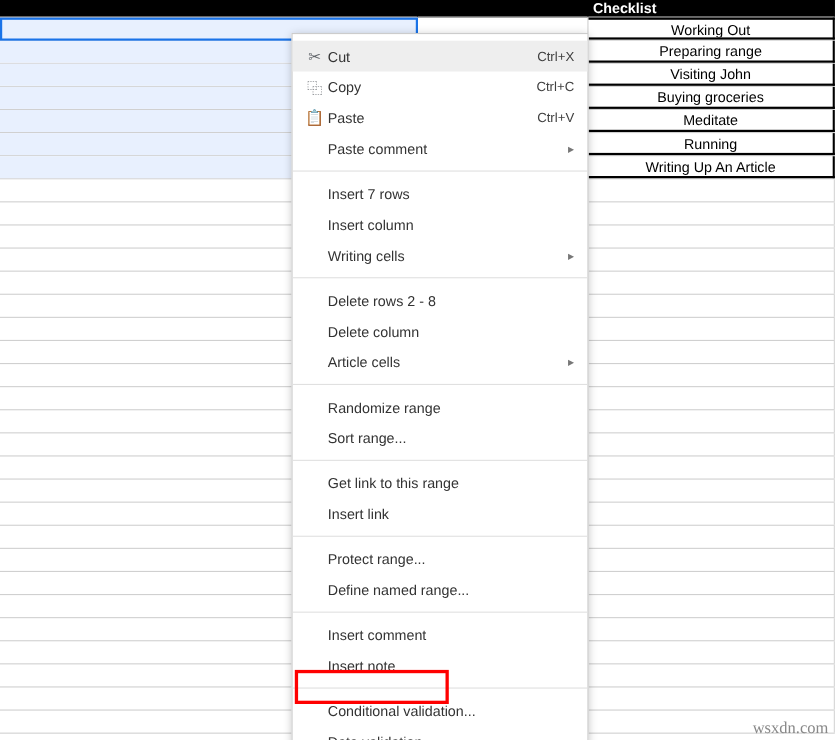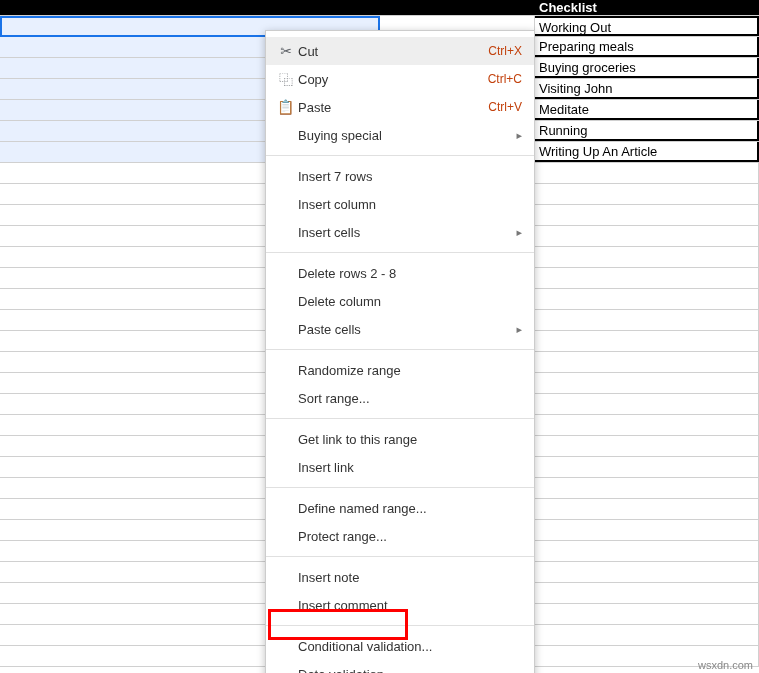--- a/index.html
+++ b/index.html
@@ -32,26 +32,26 @@
     .selected-row .col-a { background: #e8f0fe; border-right-color:#c0c0c0; }
     .active-cell {
       border: 2px solid #1a73e8;
       position: absolute;
       top: 16px; left: 0;
       width: 380px; height: 21px;
       pointer-events: none;
       z-index: 5;
     }
     .data-row .cell { border-bottom: none; }
-    .b2-thick { border-bottom: 2px solid #000 !important; border-right: 2px solid #000 !important; }
+    .b2-thick { border-bottom: 2px solid #000 !important; border-right: 2px solid #000 !important; text-align: center; }
     .b2-thick-t { border-top: 2px solid #000; }
     .attribution {
       position: absolute;
       bottom: 2px; right: 6px;
-      font-size: 11px; color: #888;
+      font-size: 15px; color: #888; font-family: Liberation Serif, serif;
     }
     
     .ctx {
       position: absolute;
       top: 30px; left: 265px;
       width: 270px;
       background: #fff;
       border: 1px solid #ccc;
       box-shadow: 0 2px 8px rgba(0,0,0,0.25);
       z-index: 100;
@@ -62,21 +62,21 @@
     .ctx-item {
       display: flex;
       align-items: center;
       height: 28px;
       padding: 0 12px 0 8px;
       cursor: default;
     }
     .ctx-item.highlight { background: #eeeeee; }
     .ctx-item .ic { width: 24px; text-align: center; color: #5f6368; font-size: 14px; }
     .ctx-item .lbl { flex: 1; }
-    .ctx-item .sc { color: #c2410c; font-size: 12px; }
+    .ctx-item .sc { color: #404040; font-size: 12px; }
     .ctx-item .sub { color: #777; font-size: 11px; }
     .ctx-sep { height: 1px; background: #e0e0e0; margin: 6px 0; }
     .red-box {
       position: absolute;
       border: 3px solid #ff0000;
       top: 609px; left: 268px;
       width: 140px; height: 31px;
       z-index: 200;
       pointer-events: none;
     }
@@ -95,31 +95,31 @@
   <div class="active-cell"></div>
 
   <div class="row data-row selected-row">
     <div class="cell col-a"></div>
     <div class="cell col-b"></div>
     <div class="cell col-c b2-thick b2-thick-t">Working Out</div>
   </div>
   <div class="row data-row selected-row">
     <div class="cell col-a"></div>
     <div class="cell col-b"></div>
-    <div class="cell col-c b2-thick">Preparing meals</div>
+    <div class="cell col-c b2-thick">Preparing range</div>
+  </div>
+  <div class="row data-row selected-row">
+    <div class="cell col-a"></div>
+    <div class="cell col-b"></div>
+    <div class="cell col-c b2-thick">Visiting John</div>
   </div>
   <div class="row data-row selected-row">
     <div class="cell col-a"></div>
     <div class="cell col-b"></div>
     <div class="cell col-c b2-thick">Buying groceries</div>
-  </div>
-  <div class="row data-row selected-row">
-    <div class="cell col-a"></div>
-    <div class="cell col-b"></div>
-    <div class="cell col-c b2-thick">Visiting John</div>
   </div>
   <div class="row data-row selected-row">
     <div class="cell col-a"></div>
     <div class="cell col-b"></div>
     <div class="cell col-c b2-thick">Meditate</div>
   </div>
   <div class="row data-row selected-row">
     <div class="cell col-a"></div>
     <div class="cell col-b"></div>
     <div class="cell col-c b2-thick">Running</div>
@@ -264,49 +264,49 @@
     <span class="lbl">Copy</span>
     <span class="sc">Ctrl+C</span>
   </div>
   <div class="ctx-item">
     <span class="ic">📋</span>
     <span class="lbl">Paste</span>
     <span class="sc">Ctrl+V</span>
   </div>
   <div class="ctx-item">
     <span class="ic"></span>
-    <span class="lbl">Buying special</span>
+    <span class="lbl">Paste comment</span>
     <span class="sub">▸</span>
   </div>
   <div class="ctx-sep"></div>
   <div class="ctx-item">
     <span class="ic"></span>
     <span class="lbl">Insert 7 rows</span>
   </div>
   <div class="ctx-item">
     <span class="ic"></span>
     <span class="lbl">Insert column</span>
   </div>
   <div class="ctx-item">
     <span class="ic"></span>
-    <span class="lbl">Insert cells</span>
+    <span class="lbl">Writing cells</span>
     <span class="sub">▸</span>
   </div>
   <div class="ctx-sep"></div>
   <div class="ctx-item">
     <span class="ic"></span>
     <span class="lbl">Delete rows 2 - 8</span>
   </div>
   <div class="ctx-item">
     <span class="ic"></span>
     <span class="lbl">Delete column</span>
   </div>
   <div class="ctx-item">
     <span class="ic"></span>
-    <span class="lbl">Paste cells</span>
+    <span class="lbl">Article cells</span>
     <span class="sub">▸</span>
   </div>
   <div class="ctx-sep"></div>
   <div class="ctx-item">
     <span class="ic"></span>
     <span class="lbl">Randomize range</span>
   </div>
   <div class="ctx-item">
     <span class="ic"></span>
     <span class="lbl">Sort range...</span>
@@ -316,35 +316,35 @@
     <span class="ic"></span>
     <span class="lbl">Get link to this range</span>
   </div>
   <div class="ctx-item">
     <span class="ic"></span>
     <span class="lbl">Insert link</span>
   </div>
   <div class="ctx-sep"></div>
   <div class="ctx-item">
     <span class="ic"></span>
+    <span class="lbl">Protect range...</span>
+  </div>
+  <div class="ctx-item">
+    <span class="ic"></span>
     <span class="lbl">Define named range...</span>
   </div>
-  <div class="ctx-item">
-    <span class="ic"></span>
-    <span class="lbl">Protect range...</span>
-  </div>
-  <div class="ctx-sep"></div>
+  <div class="ctx-sep"></div>
+  <div class="ctx-item">
+    <span class="ic"></span>
+    <span class="lbl">Insert comment</span>
+  </div>
   <div class="ctx-item">
     <span class="ic"></span>
     <span class="lbl">Insert note</span>
   </div>
-  <div class="ctx-item">
-    <span class="ic"></span>
-    <span class="lbl">Insert comment</span>
-  </div>
   <div class="ctx-sep"></div>
   <div class="ctx-item">
     <span class="ic"></span>
     <span class="lbl">Conditional validation...</span>
   </div>
   <div class="ctx-item">
     <span class="ic"></span>
     <span class="lbl">Data validation...</span>
   </div>
 </div>

